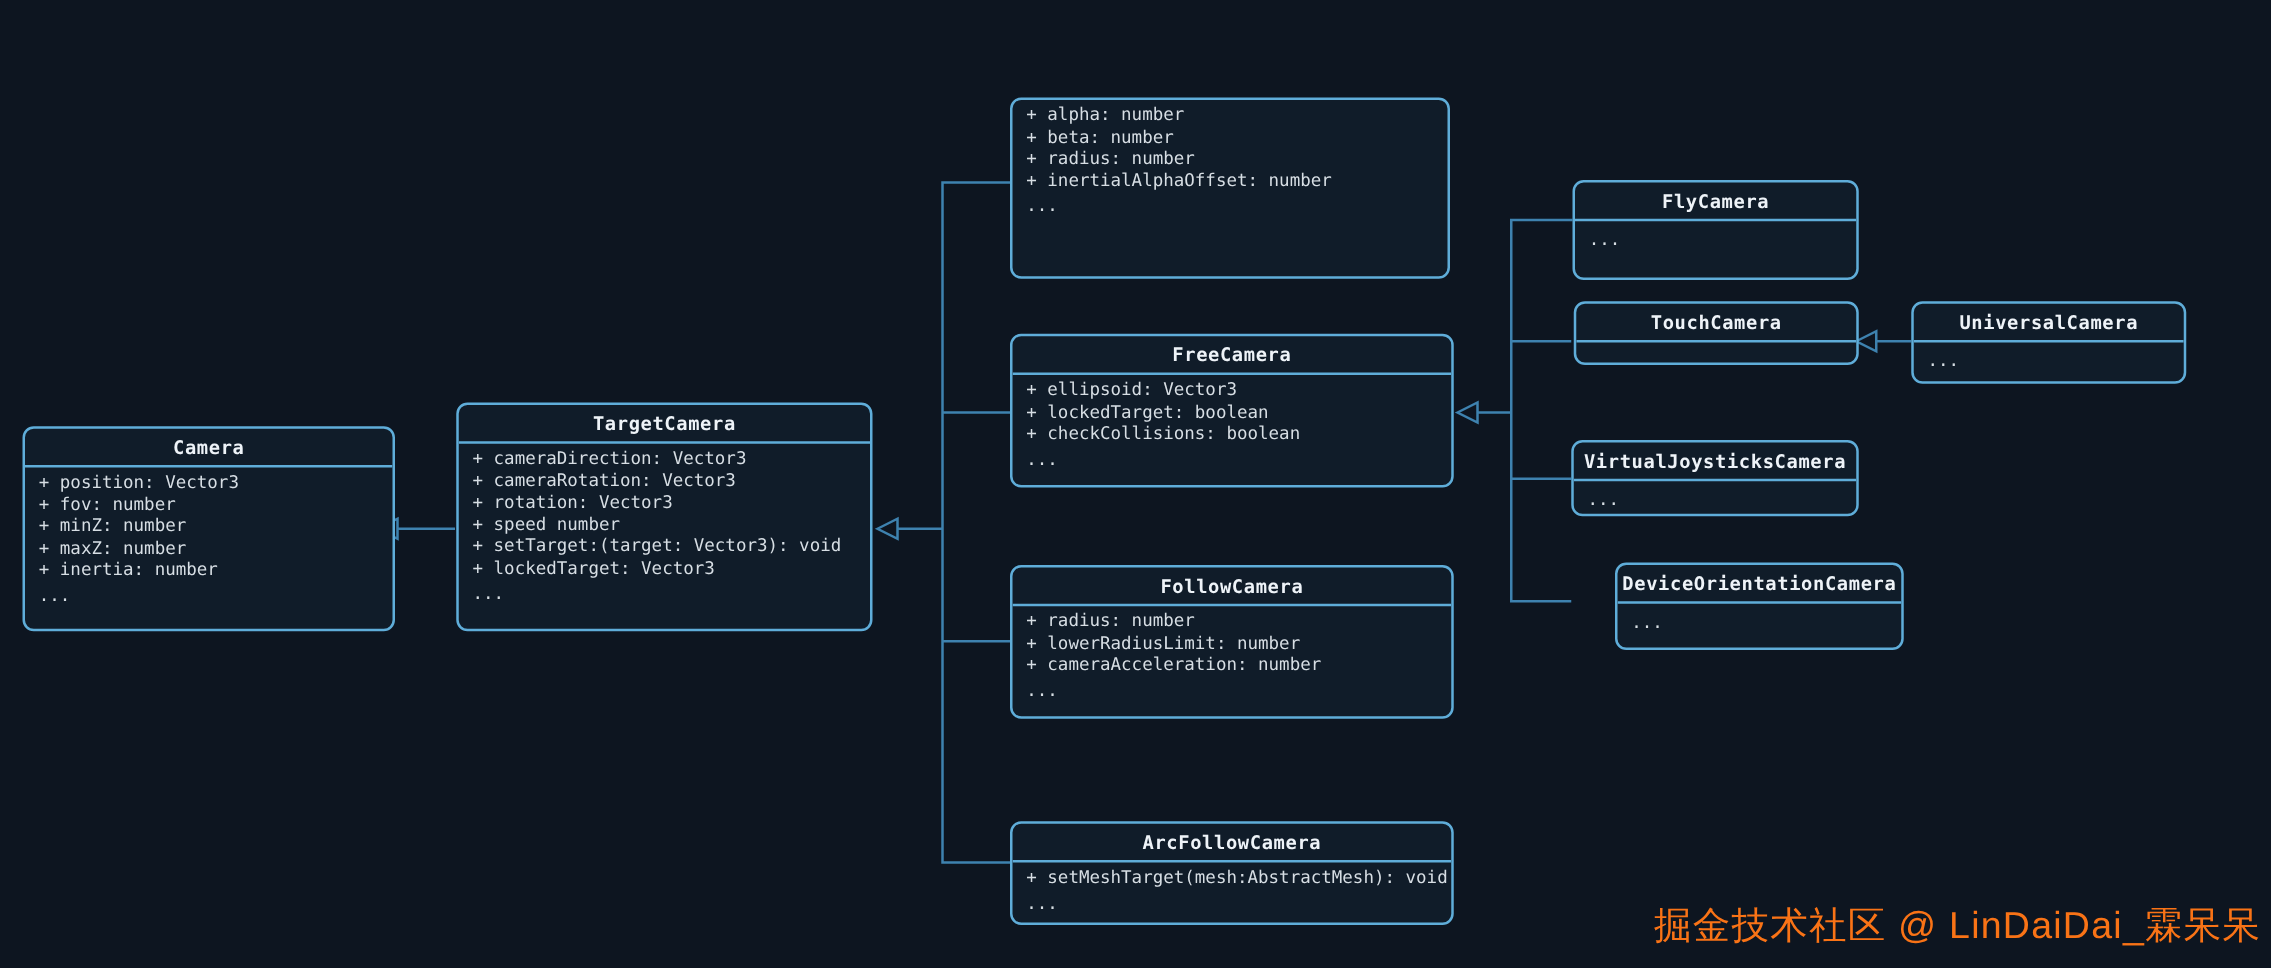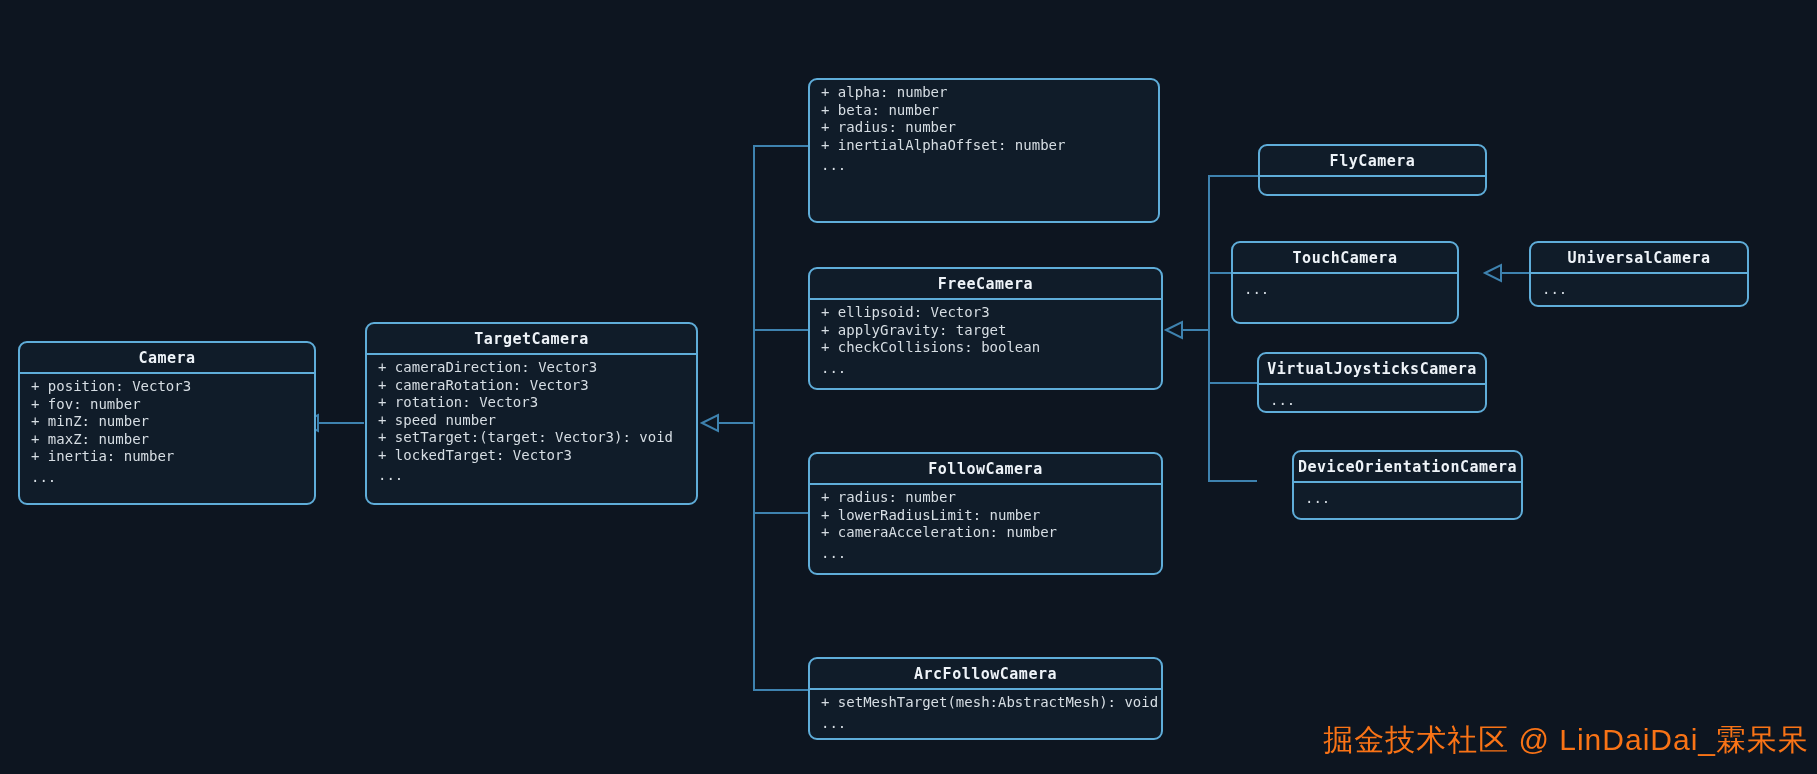--- a/index.html
+++ b/index.html
@@ -37,22 +37,22 @@
   }
   .cls-member:last-child { margin-top:3px; }
 
   
   #c-camera     { left:18px;   top:341px; width:298px; height:164px; }
   #c-target     { left:365px;  top:322px; width:333px; height:183px; }
   #c-arcrotate  { left:808px;  top:78px;  width:352px; height:145px; }
   #c-free       { left:808px;  top:267px; width:355px; height:123px; }
   #c-follow     { left:808px;  top:452px; width:355px; height:123px; }
   #c-arcfollow  { left:808px;  top:657px; width:355px; height:83px;  }
-  #c-fly        { left:1258px; top:144px; width:229px; height:52px;  }
-  #c-touch      { left:1231px; top:241px; width:228px; height:83px;  }
+  #c-fly        { left:1258px; top:144px; width:229px; height:80px;  }
+  #c-touch      { left:1259px; top:241px; width:228px; height:51px;  }
   #c-universal  { left:1529px; top:241px; width:220px; height:66px;  }
   #c-vjoy       { left:1257px; top:352px; width:230px; height:61px;  }
   #c-devorient  { left:1257px; top:450px; width:231px; height:70px;margin-left:35px;  }
 
   .watermark {
     position:absolute;
     right:8px; top:720px;
     font-family:"Liberation Sans", sans-serif;
     font-size:30px;
     color:#f97316;
@@ -112,21 +112,21 @@
         <div class="cls-member">+ radius: number</div>
         <div class="cls-member">+ inertialAlphaOffset: number</div>
         <div class="cls-member">...</div>
       </div>
   </div>
 
   <div class="cls" id="c-free">
     <div class="cls-title">FreeCamera</div>
     <div class="cls-body">
         <div class="cls-member">+ ellipsoid: Vector3</div>
-        <div class="cls-member">+ applyGravity: target</div>
+        <div class="cls-member">+ lockedTarget: boolean</div>
         <div class="cls-member">+ checkCollisions: boolean</div>
         <div class="cls-member">...</div>
       </div>
   </div>
 
   <div class="cls" id="c-follow">
     <div class="cls-title">FollowCamera</div>
     <div class="cls-body">
         <div class="cls-member">+ radius: number</div>
         <div class="cls-member">+ lowerRadiusLimit: number</div>

